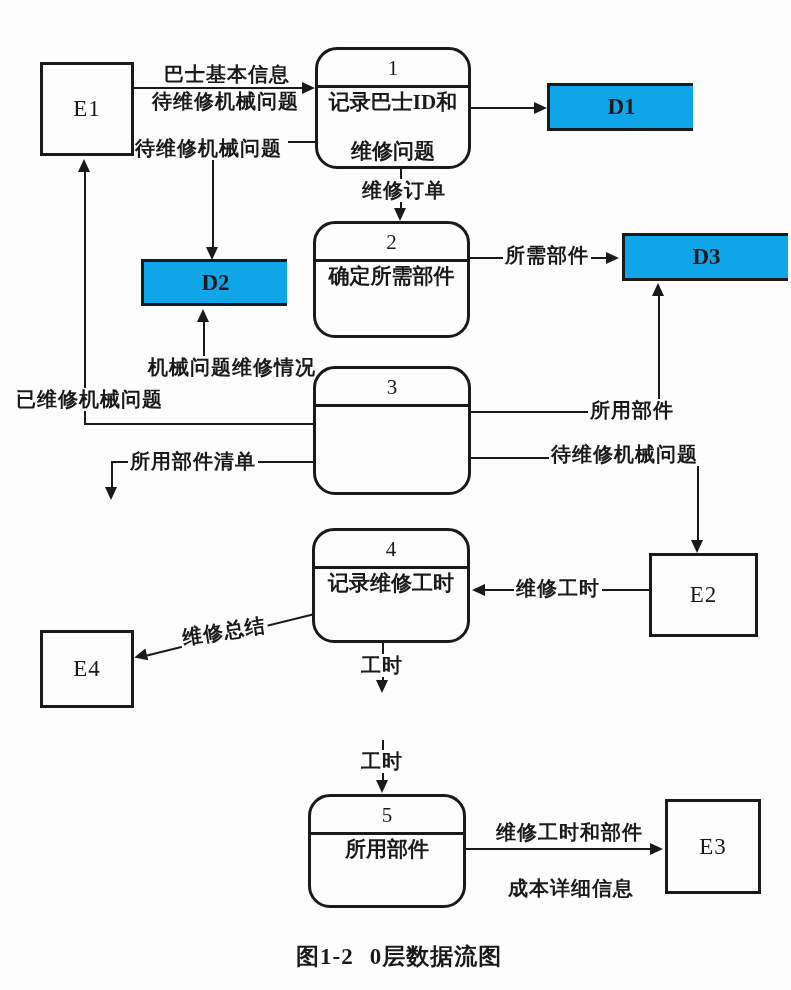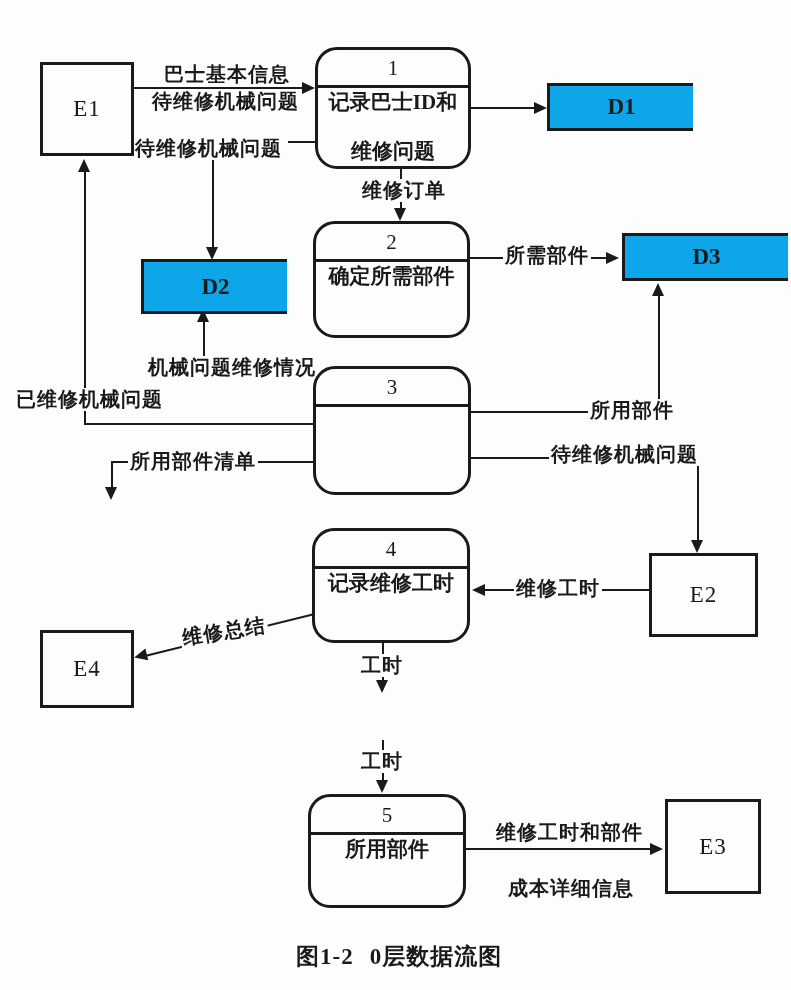--- a/index.html
+++ b/index.html
@@ -132,21 +132,21 @@
   <div class="entity" style="left:665px;top:799px;width:96px;height:95px;">
     <span>E3</span>
   </div>
   <div class="entity" style="left:40px;top:630px;width:94px;height:78px;">
     <span>E4</span>
   </div>
 
   <div class="store" style="left:547px;top:83px;width:146px;height:48px;">
     <span>D1</span>
   </div>
-  <div class="store" style="left:141px;top:259px;width:146px;height:55px;">
+  <div class="store" style="left:141px;top:259px;width:146px;height:47px;">
     <span>D2</span>
   </div>
   <div class="store" style="left:622px;top:233px;width:166px;height:48px;align-items:center;">
     <span>D3</span>
   </div>
 
   <div class="process" style="left:315px;top:47px;width:156px;height:122px;">
     <div class="num">1</div>
     <div class="pname">
       <span>记录巴士ID和</span>

